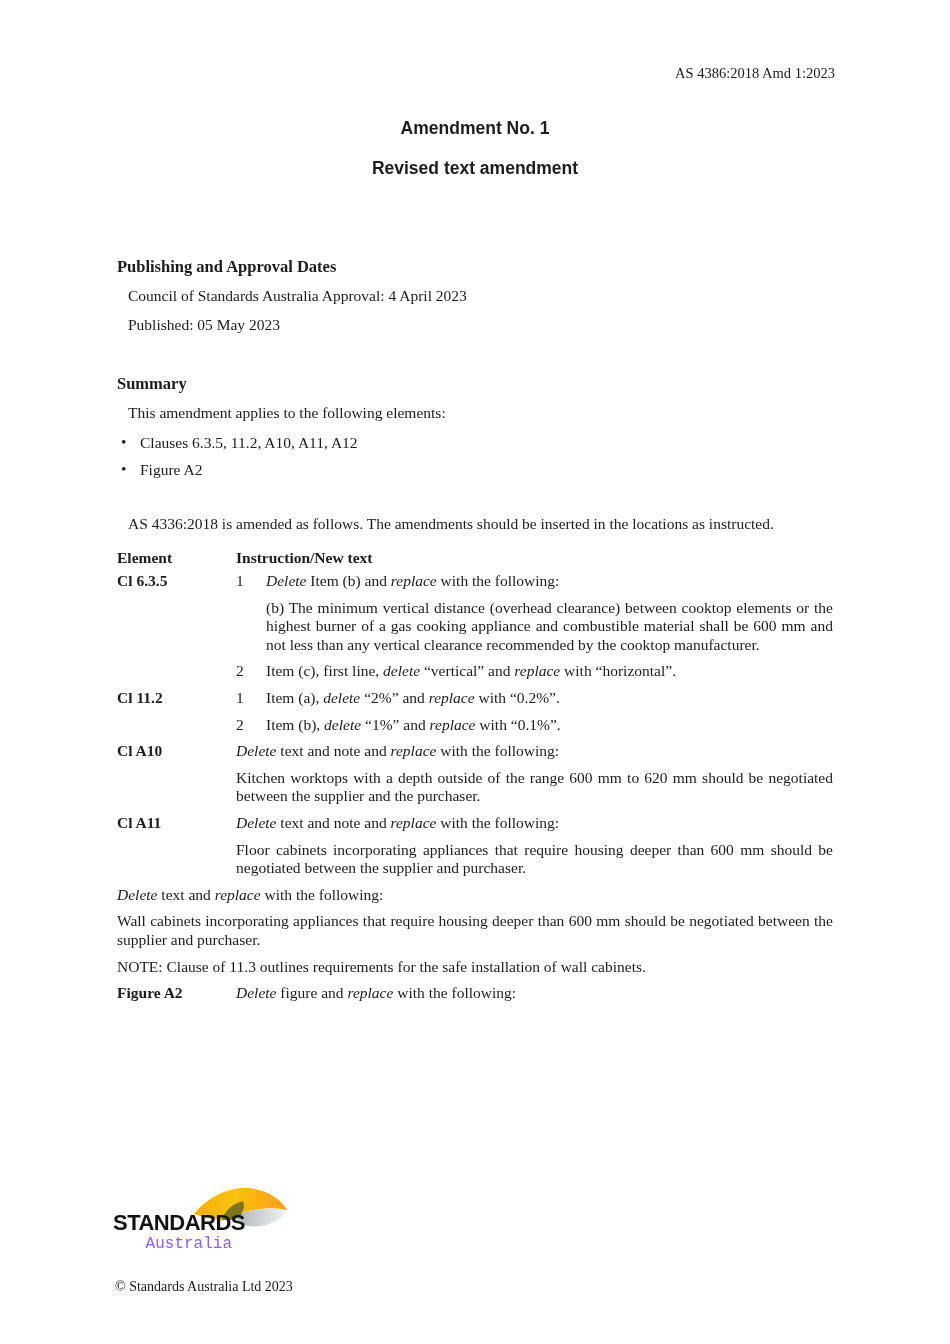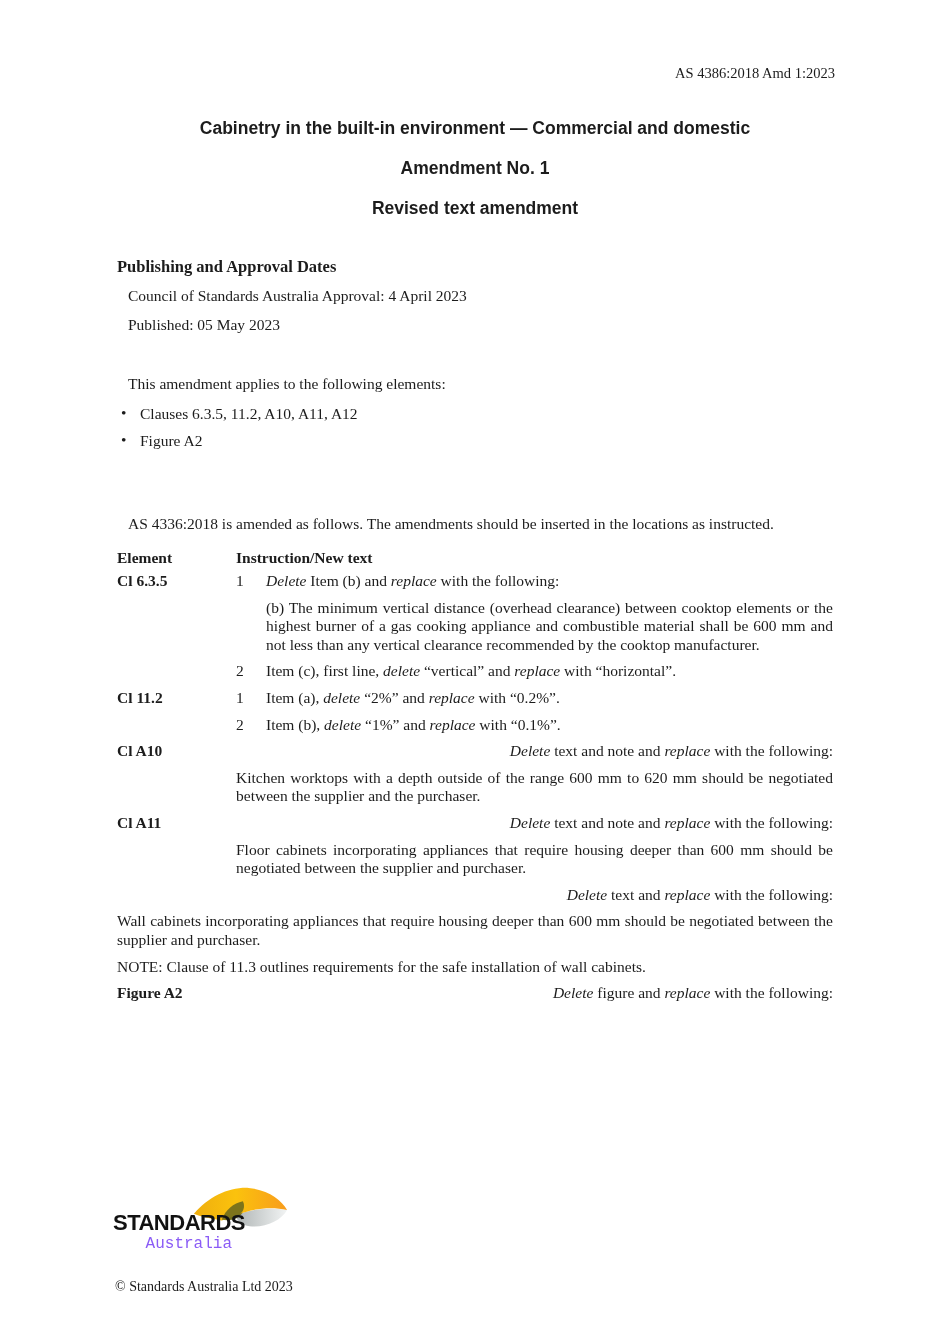--- a/index.html
+++ b/index.html
@@ -23,21 +23,21 @@
   .tbl{margin-top:14px;font-size:15.5px;}
   .tbl-head{display:flex;font-weight:bold;line-height:19px;margin-bottom:5px;}
   .col-el{width:119px;flex:none;}
   .col-ins{flex:1;}
   .trow{display:flex;}
   .tcell-el{width:119px;flex:none;font-weight:bold;line-height:18.6px;}
   .tcell-ins{flex:1;}
   .ins-line{display:flex;margin-bottom:8px;line-height:18.6px;}
   .ins-line .num{width:30px;flex:none;}
   .ins-line .txt{flex:1;}
-  .ins-plain{margin-bottom:8px;line-height:18.6px;text-align:right;}
+  .ins-plain{margin-bottom:8px;line-height:18.6px;}
   .ins-para{margin-bottom:8px;line-height:18.6px;}
   .ins-para.just{text-align:justify;}
   .ins-para.indent{margin-left:30px;}
   em{font-style:italic;}
   .logo{position:absolute;left:113px;top:1183px;width:178px;height:78px;}
   .logo-swoosh{position:absolute;left:80px;top:2px;width:96px;height:48px;}
   .logo-standards{position:absolute;left:0;top:29px;font-family:"Liberation Sans","DejaVu Sans",sans-serif;
     font-weight:bold;font-size:22px;letter-spacing:-0.5px;color:#121212;line-height:22px;white-space:nowrap;text-align:right;}
   .logo-australia{position:absolute;left:0;top:53px;width:119px;text-align:right;
     font-family:Liberation Mono, monospace;font-size:16px;color:#8b5cf6;line-height:17px;}
@@ -45,32 +45,32 @@
   .footer p{margin:0 0 8px 0;line-height:19px;}
 </style>
 </head>
 <body>
 
 <div class="page">
 
   <div class="doc-ref">AS 4386:2018 Amd 1:2023</div>
 
   <div class="titles">
-    <div class="t">Cabinetry in the built-in environment — Commercial and domestic</div>
     <div class="t">Amendment No. 1</div>
     <div class="t">Revised text amendment</div>
   </div>
 
   <div class="sec" id="sec-publishing">
     <div class="sec-heading">Publishing and Approval Dates</div>
     <p class="body-line">Council of Standards Australia Approval: 4 April 2023</p>
     <p class="body-line">Published: 05 May 2023</p>
   </div>
 
   <div class="sec" id="sec-summary">
+    <div class="sec-heading">Summary</div>
     <p class="body-line">This amendment applies to the following elements:</p>
     <ul class="bullets">
         <li>Clauses 6.3.5, 11.2, A10, A11, A12</li>
         <li>Figure A2</li>
       </ul>
   </div>
 
   <div class="sec" id="sec-amendment">
     <p class="body-line">AS 4336:2018 is amended as follows. The amendments should be inserted in the locations as instructed.</p>
     <div class="tbl">

